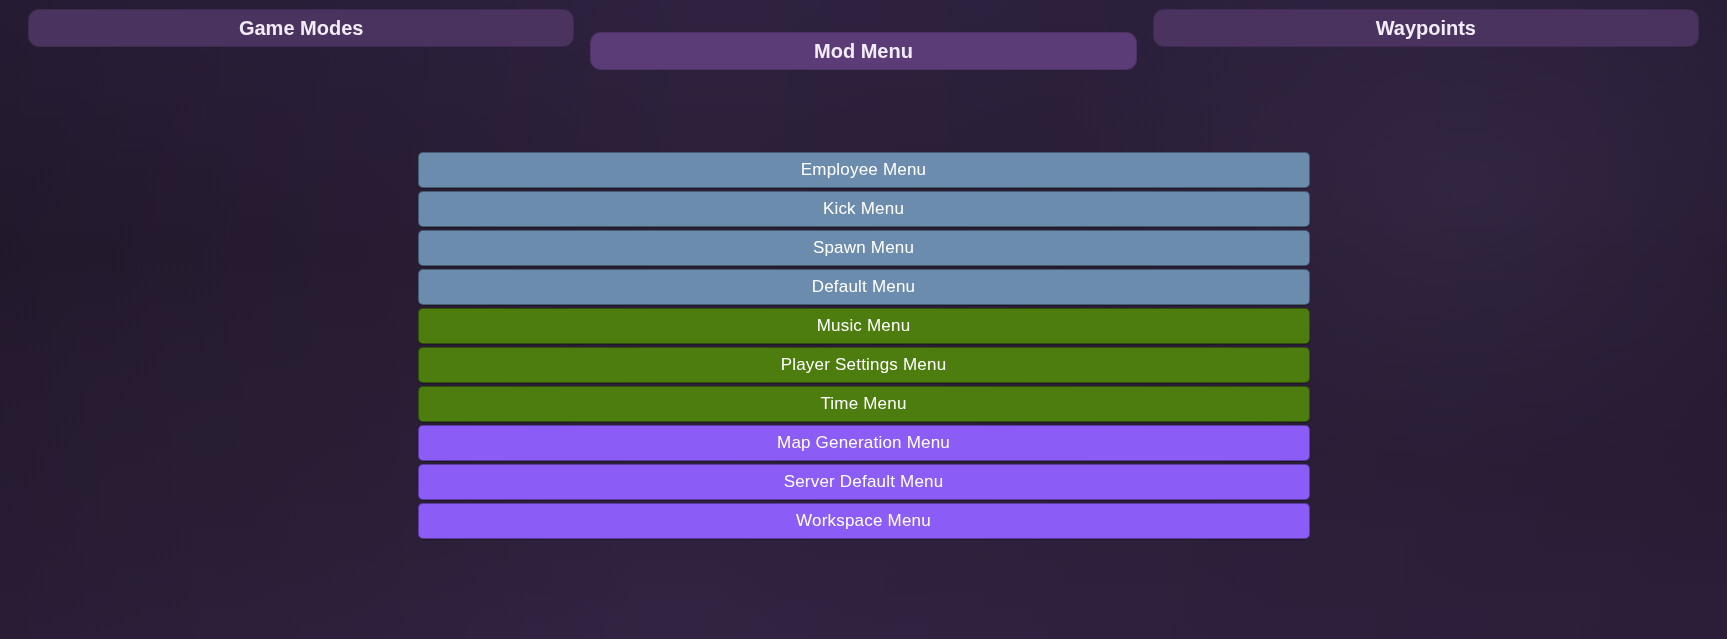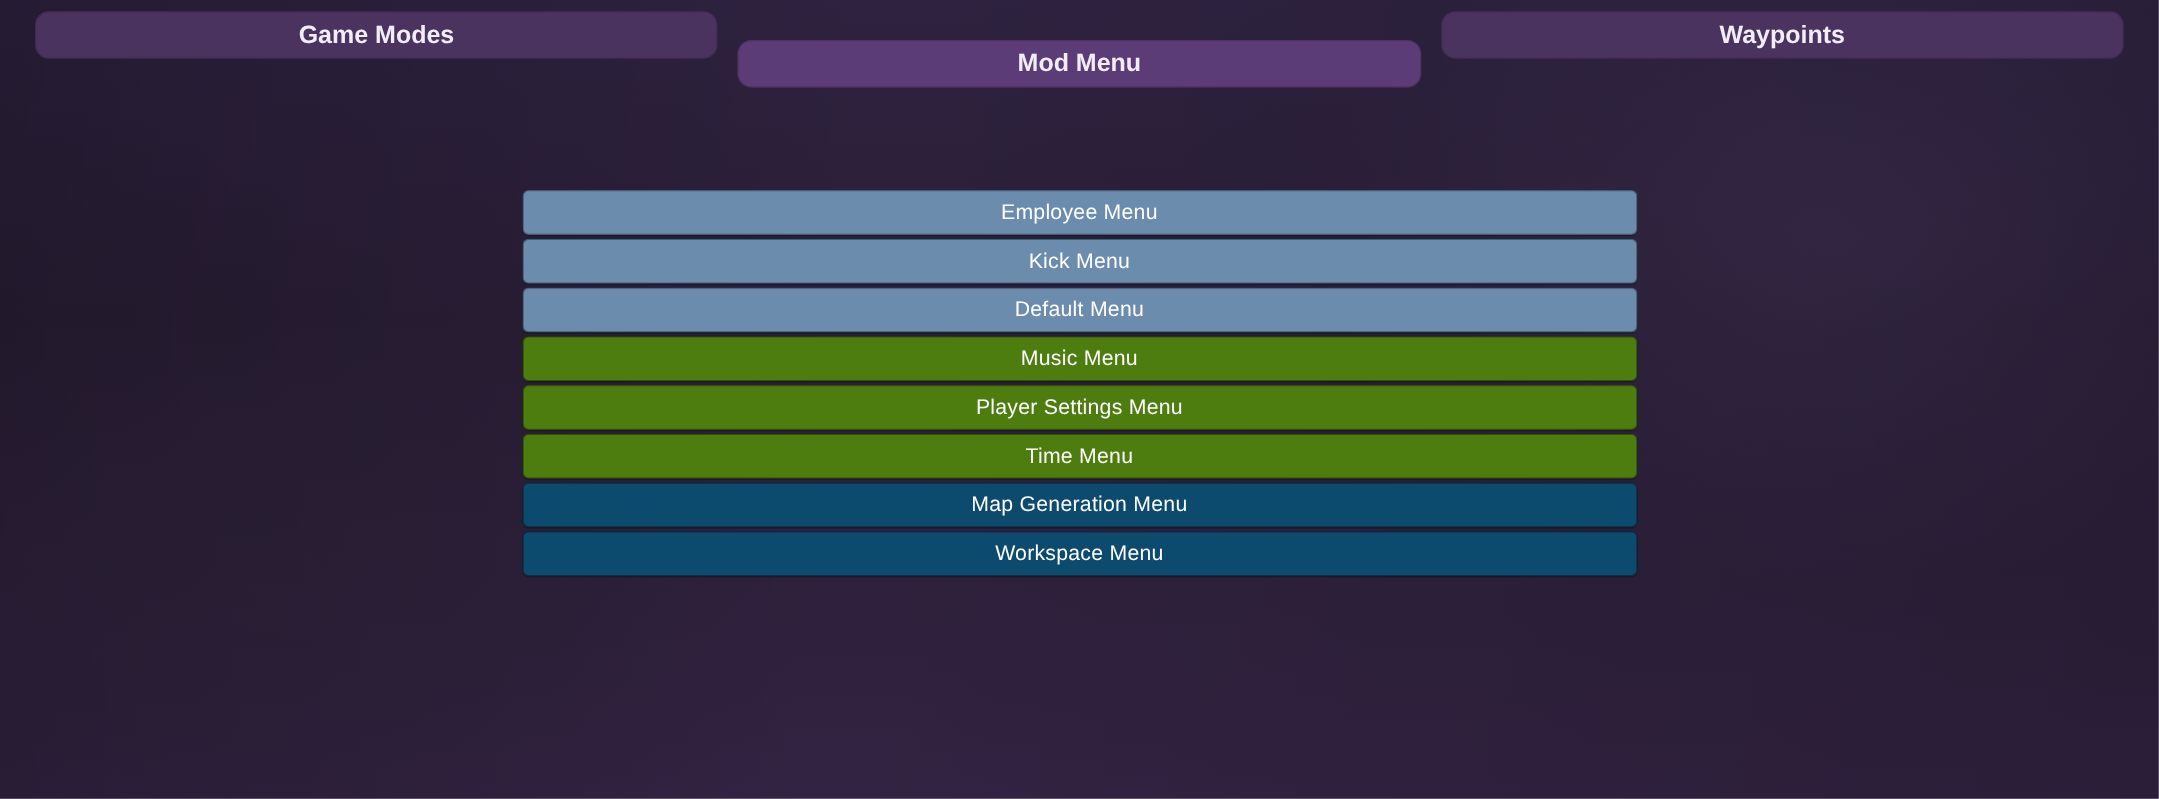--- a/index.html
+++ b/index.html
@@ -66,33 +66,35 @@
     color: #ffffff;
     font-size: 17px;
     font-weight: 500;
     cursor: pointer;
     border: 1px solid rgba(0,0,0,0.35);
     box-shadow: 0 1px 0 rgba(0,0,0,0.25);
     letter-spacing: 0.2px;
   }
   .c-blue   { background: #6c8cad; }
   .c-purple { background: #4d7c0f; }
-  .c-pink   { background: #0c4a6e; }
+  .c-pink   { background: #8b5cf6; }
 </style>
 </head>
 <body>
 
 <div class="topbar">
   <div class="tab">Game Modes</div>
   <div class="tab active">Mod Menu</div>
   <div class="tab">Waypoints</div>
 </div>
 
 <div class="menu-wrap">
   <div class="menu-item c-blue">Employee Menu</div>
   <div class="menu-item c-blue">Kick Menu</div>
+  <div class="menu-item c-blue">Spawn Menu</div>
   <div class="menu-item c-blue">Default Menu</div>
   <div class="menu-item c-purple">Music Menu</div>
   <div class="menu-item c-purple">Player Settings Menu</div>
   <div class="menu-item c-purple">Time Menu</div>
   <div class="menu-item c-pink">Map Generation Menu</div>
+  <div class="menu-item c-pink">Server Default Menu</div>
   <div class="menu-item c-pink">Workspace Menu</div>
 </div>
 
 </body></html>

